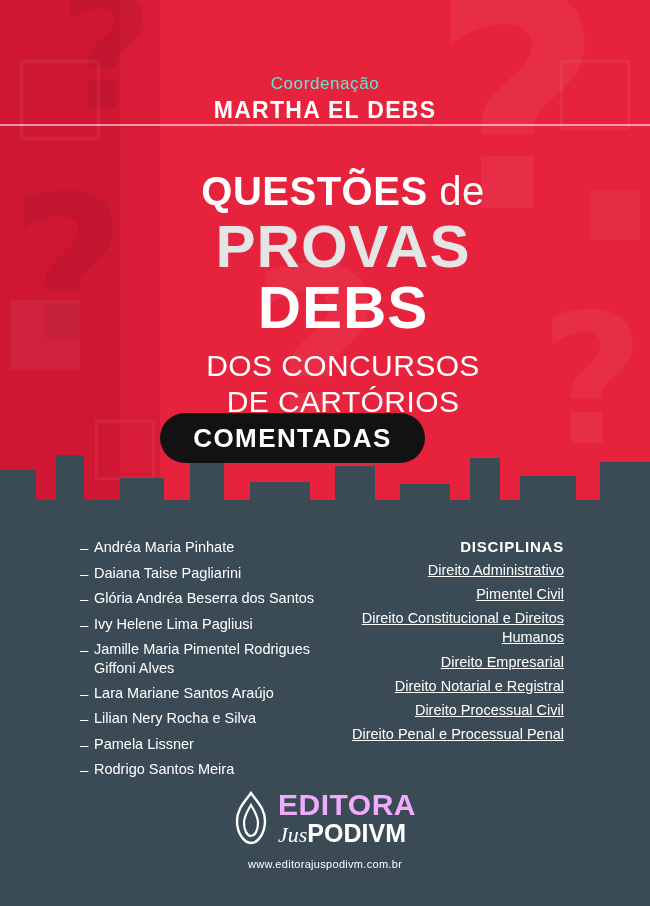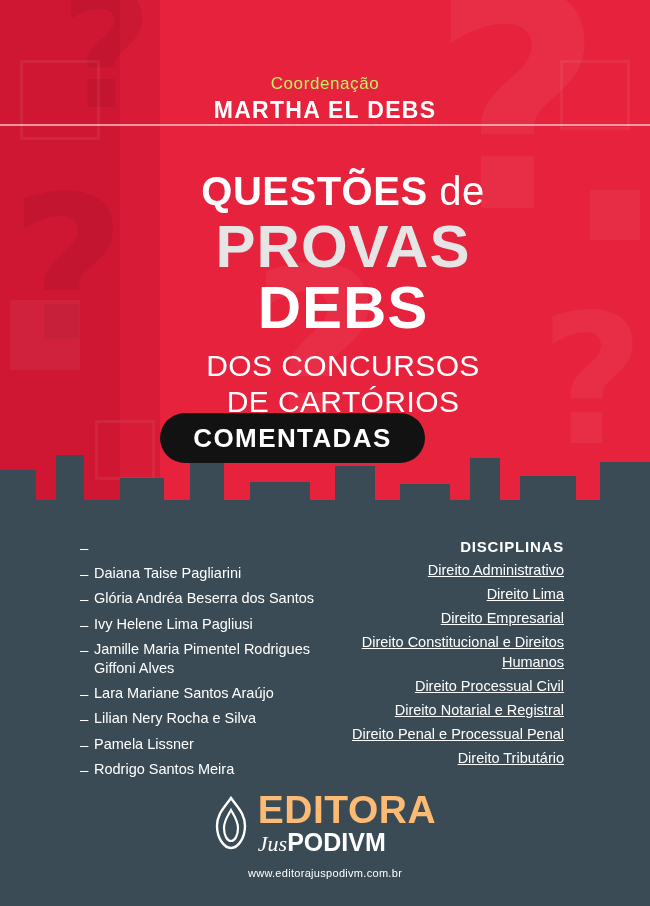--- a/index.html
+++ b/index.html
@@ -61,21 +61,21 @@
 
   
   .coord-block {
     position: absolute;
     left: 0; top: 74px;
     width: 650px;
     text-align: center;
     z-index: 5;
   }
   .coord-label {
-    color: #bef264;
+    color: #5eead4;
     font-size: 17px;
     letter-spacing: 0.6px;
     font-weight: normal;
   }
   .coord-name {
     color: #ffffff;
     font-size: 23px;
     font-weight: bold;
     letter-spacing: 1.3px;
     margin-top: 3px;
@@ -212,22 +212,22 @@
     align-items: center;
     justify-content: center;
   }
   .flame {
     width: 34px; height: 54px;
     margin-right: 10px;
     position: relative;
   }
   .pub-text { text-align: left; }
   .pub-name {
-    color: #fdba74;
-    font-size: 39px;
+    color: #f0abfc;
+    font-size: 30px;
     font-weight: bold;
     letter-spacing: 0.5px;
     line-height: 1;
   }
   .pub-sub {
     color: #ffffff;
     font-size: 25px;
     line-height: 1;
     margin-top: 1px;
   }
@@ -293,20 +293,21 @@
 
   <div class="badge">
     <span>COMENTADAS</span>
   </div>
 
   <div class="lower">
 
     <div class="authors">
       <div class="author-row">
         <span class="dash">–</span>
+        <span class="author-name">Andréa Maria Pinhate</span>
       </div>
       <div class="author-row">
         <span class="dash">–</span>
         <span class="author-name">Daiana Taise Pagliarini</span>
       </div>
       <div class="author-row">
         <span class="dash">–</span>
         <span class="author-name">Glória Andréa Beserra dos Santos</span>
       </div>
       <div class="author-row">
@@ -331,27 +332,26 @@
       </div>
       <div class="author-row">
         <span class="dash">–</span>
         <span class="author-name">Rodrigo Santos Meira</span>
       </div>
     </div>
 
     <div class="disciplines">
       <div class="disc-title">DISCIPLINAS</div>
       <div class="disc-item">Direito Administrativo</div>
-      <div class="disc-item">Direito Lima</div>
+      <div class="disc-item">Pimentel Civil</div>
+      <div class="disc-item">Direito Constitucional e Direitos Humanos</div>
       <div class="disc-item">Direito Empresarial</div>
-      <div class="disc-item">Direito Constitucional e Direitos Humanos</div>
+      <div class="disc-item">Direito Notarial e Registral</div>
       <div class="disc-item">Direito Processual Civil</div>
-      <div class="disc-item">Direito Notarial e Registral</div>
       <div class="disc-item">Direito Penal e Processual Penal</div>
-      <div class="disc-item">Direito Tributário</div>
     </div>
   </div>
 
   <div class="publisher">
     <div class="pub-row">
       <div class="flame">
         <svg width="34" height="54" viewBox="0 0 34 54" xmlns="http://www.w3.org/2000/svg">
           <path d="M17 2 C10 12, 3 18, 3 30 C3 42, 10 52, 17 52 C24 52, 31 42, 31 30 C31 18, 24 12, 17 2 Z" fill="none" stroke="#ffffff" stroke-width="2.4"></path>
           <path d="M17 14 C13 21, 10 25, 10 32 C10 39, 13 45, 17 45 C21 45, 24 39, 24 32 C24 25, 21 21, 17 14 Z" fill="none" stroke="#ffffff" stroke-width="2.2"></path>
         </svg>

